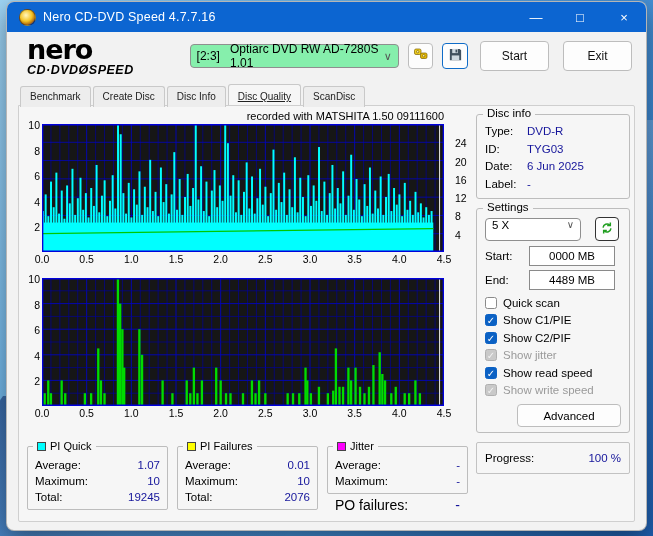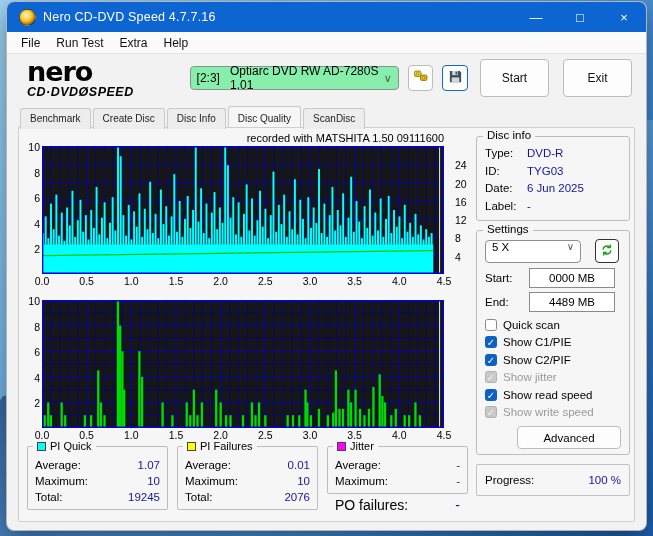--- a/index.html
+++ b/index.html
@@ -37,30 +37,30 @@
   .logo { width:185px; padding-left:20px; line-height:1; }
   .logo-nero { font-size:27px; font-weight:bold; letter-spacing:-1px; color:#000; font-family:"DejaVu Sans", sans-serif; }
   .logo-sub { font-size:12.5px; font-weight:bold; font-style:italic; color:#000; letter-spacing:.5px; margin-top:1px; }
   .drive-select { width:212px; height:24px; background:#86efac; border:1px solid #8f8f8f; border-radius:4px;
     display:flex; align-items:center; padding:0 6px; font-size:12px; }
   .drive-prefix { margin-right:10px; }
   .drive-select .chev { margin-left:auto; color:#555; font-size:11px; }
   .toolbtn { width:26px; height:26px; margin-left:9px; background:#fdfdfd; border:1px solid #bdbdbd; border-radius:4px;
     display:flex; align-items:center; justify-content:center; }
   .toolbtn.focused { border:1.6px solid #0f6cc8; }
-  .pushbtn { height:38px; background:#fdfdfd; border:1px solid #bdbdbd; border-radius:4px;
+  .pushbtn { height:30px; background:#fdfdfd; border:1px solid #bdbdbd; border-radius:4px;
     font-size:12px; display:flex; align-items:center; justify-content:center; color:#111; }
   .start { width:70px; margin-left:12px; }
   .exit { width:70px; margin-left:14px; margin-right:14px; }
 
   
   .tabbar { display:flex; padding-left:13px; margin-top:4px; position:relative; z-index:3; flex:0 0 auto; }
   .tab { font-size:10px; padding:4px 9px 3px; border:1px solid #c9c9c9; border-bottom:none; background:#ededed;
     border-radius:3px 3px 0 0; margin-right:2px; color:#222; position:relative; top:2px; }
-  .tab.active { background:#f6f6f6; top:0; padding-top:6px; z-index:4; }
+  .tab.active { background:#f6f6f6; top:0; padding-top:6px; z-index:4;text-decoration:underline; }
 
   .tabpage { flex:1; margin:0 11px 8px 11px; border:1px solid #cfcfcf; background:#f6f6f6; border-radius:0 2px 2px 2px;
     position:relative; z-index:2; display:flex; padding:4px 4px 6px 6px; gap:6px; overflow:hidden; }
 
   
   .chartcol { flex:1; display:flex; flex-direction:column; min-width:0; }
   .chart-title { height:14px; font-size:11px; color:#000; text-align:right; padding-right:26px; flex:0 0 auto; }
   .chartrow { display:flex; flex:0 0 auto; }
   .ylabels { width:17px; position:relative; font-size:10.5px; color:#000; flex:0 0 auto; }
   .ylabels .axlab { position:absolute; right:2px; }
@@ -128,26 +128,20 @@
     <div class="titlebar">
       <div class="appicon"></div>
       <div class="titletext">Nero CD-DVD Speed 4.7.7.16</div>
       <div class="wincontrols">
         <div class="winbtn">—</div>
         <div class="winbtn">□</div>
         <div class="winbtn close">×</div>
       </div>
     </div>
 
-    <div class="menubar">
-        <div class="menu-item">File</div>
-        <div class="menu-item">Run Test</div>
-        <div class="menu-item">Extra</div>
-        <div class="menu-item">Help</div>
-      </div>
 
     <div class="toolbar">
       <div class="logo">
         <div class="logo-nero">nero</div>
         <div class="logo-sub">CD·DVDØSPEED</div>
       </div>
       <div class="drive-select">
         <span class="drive-prefix">[2:3]</span>
         <span>Optiarc DVD RW AD-7280S 1.01</span>
         <span class="chev">∨</span>

